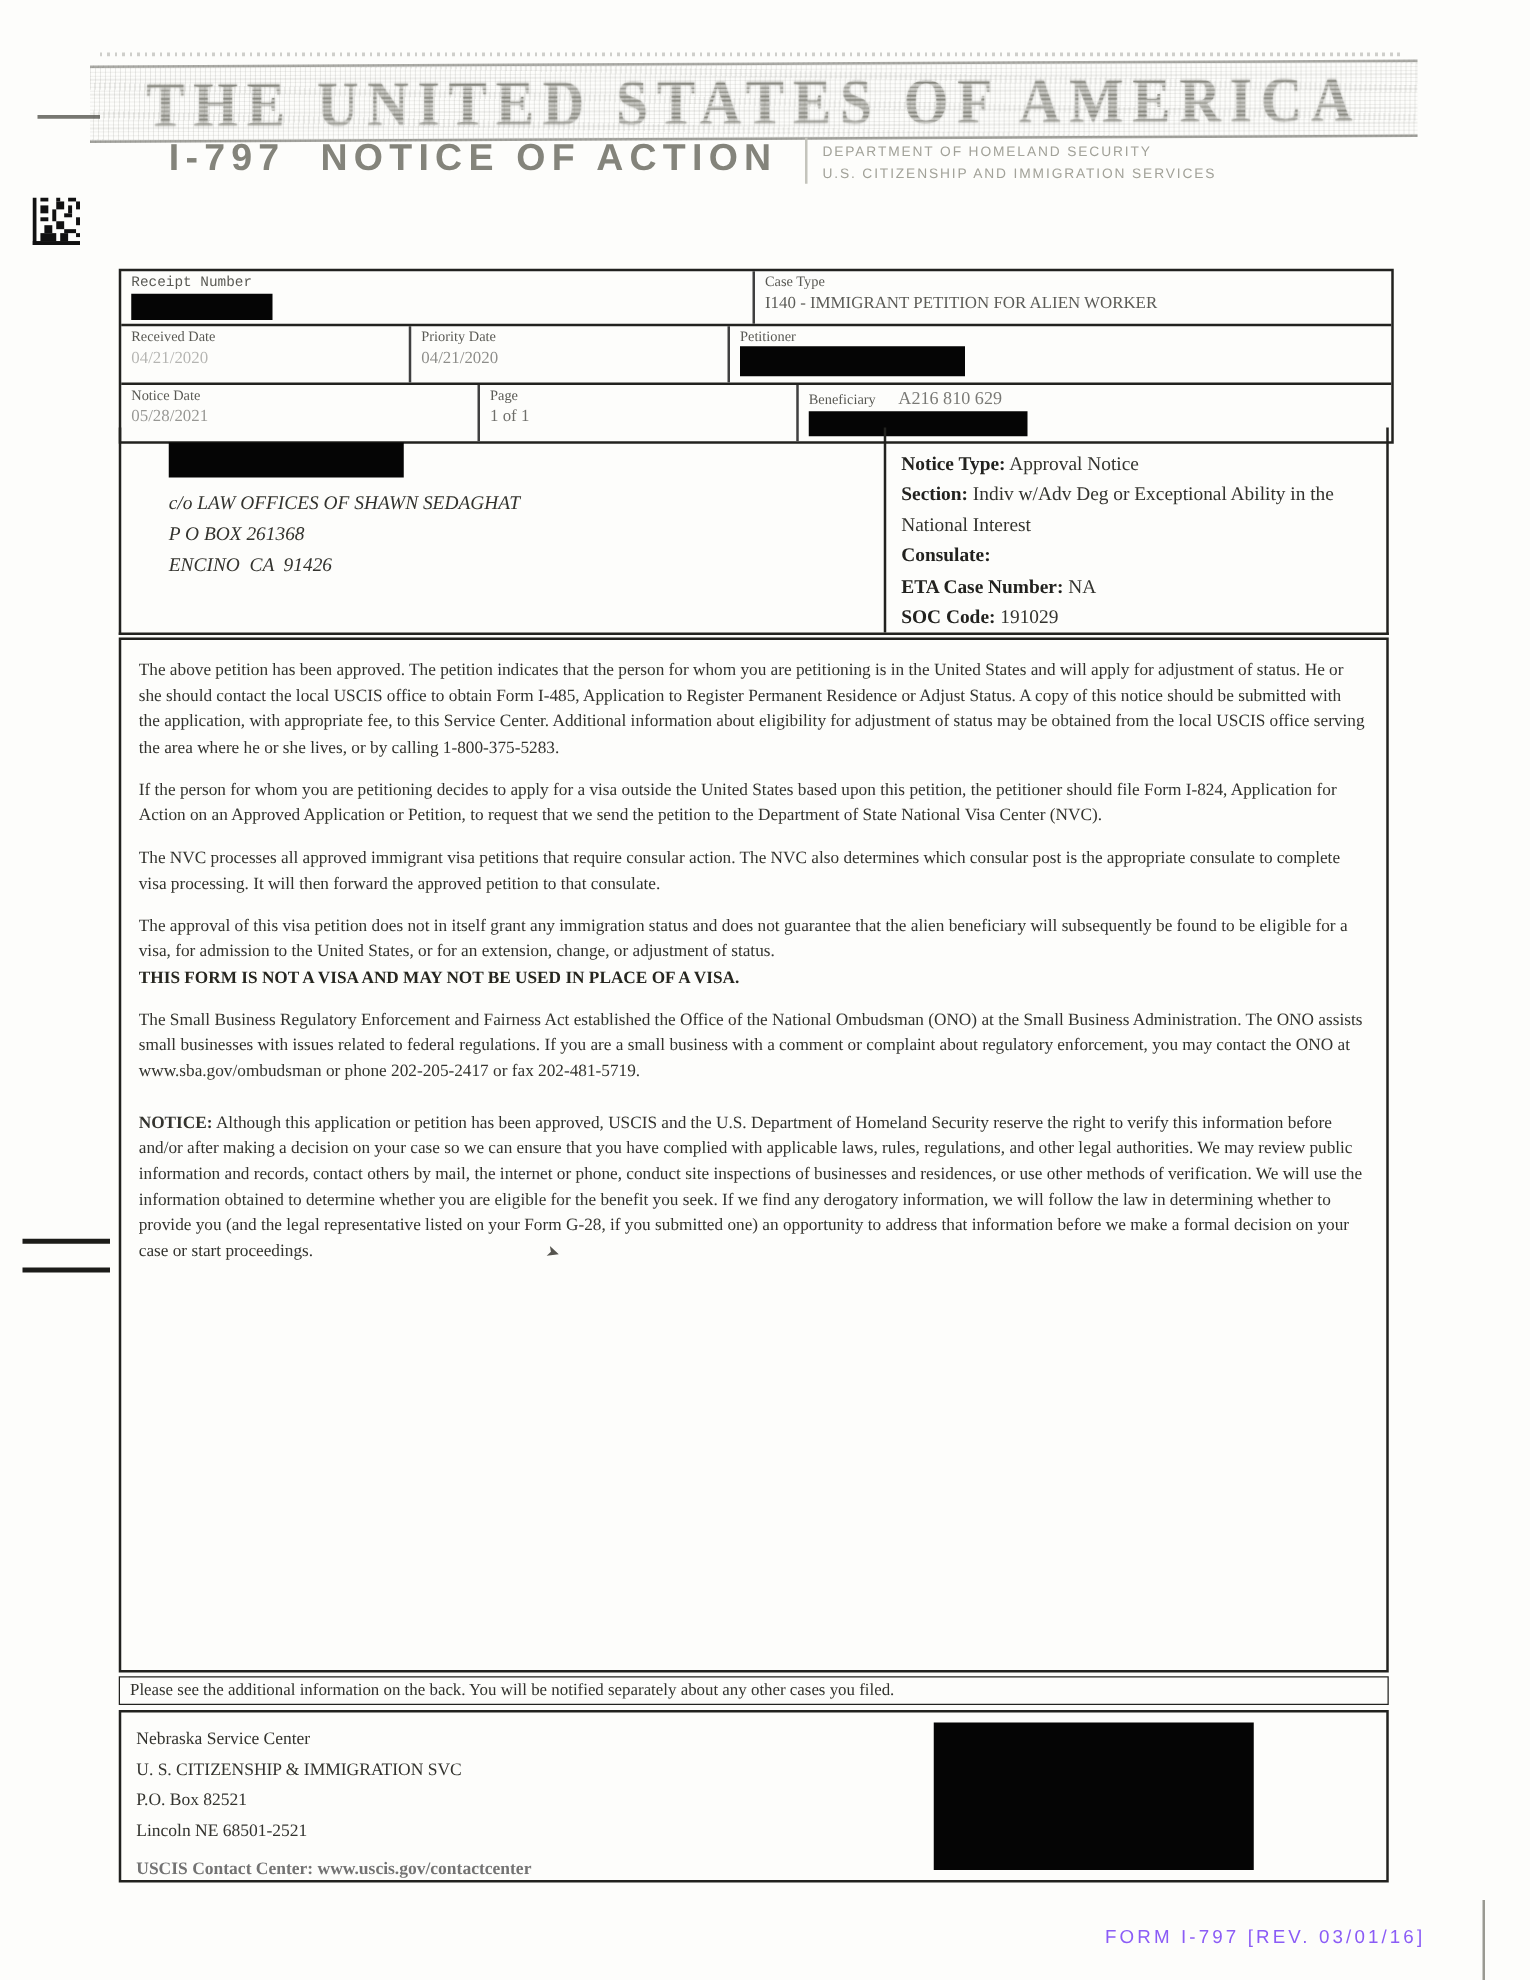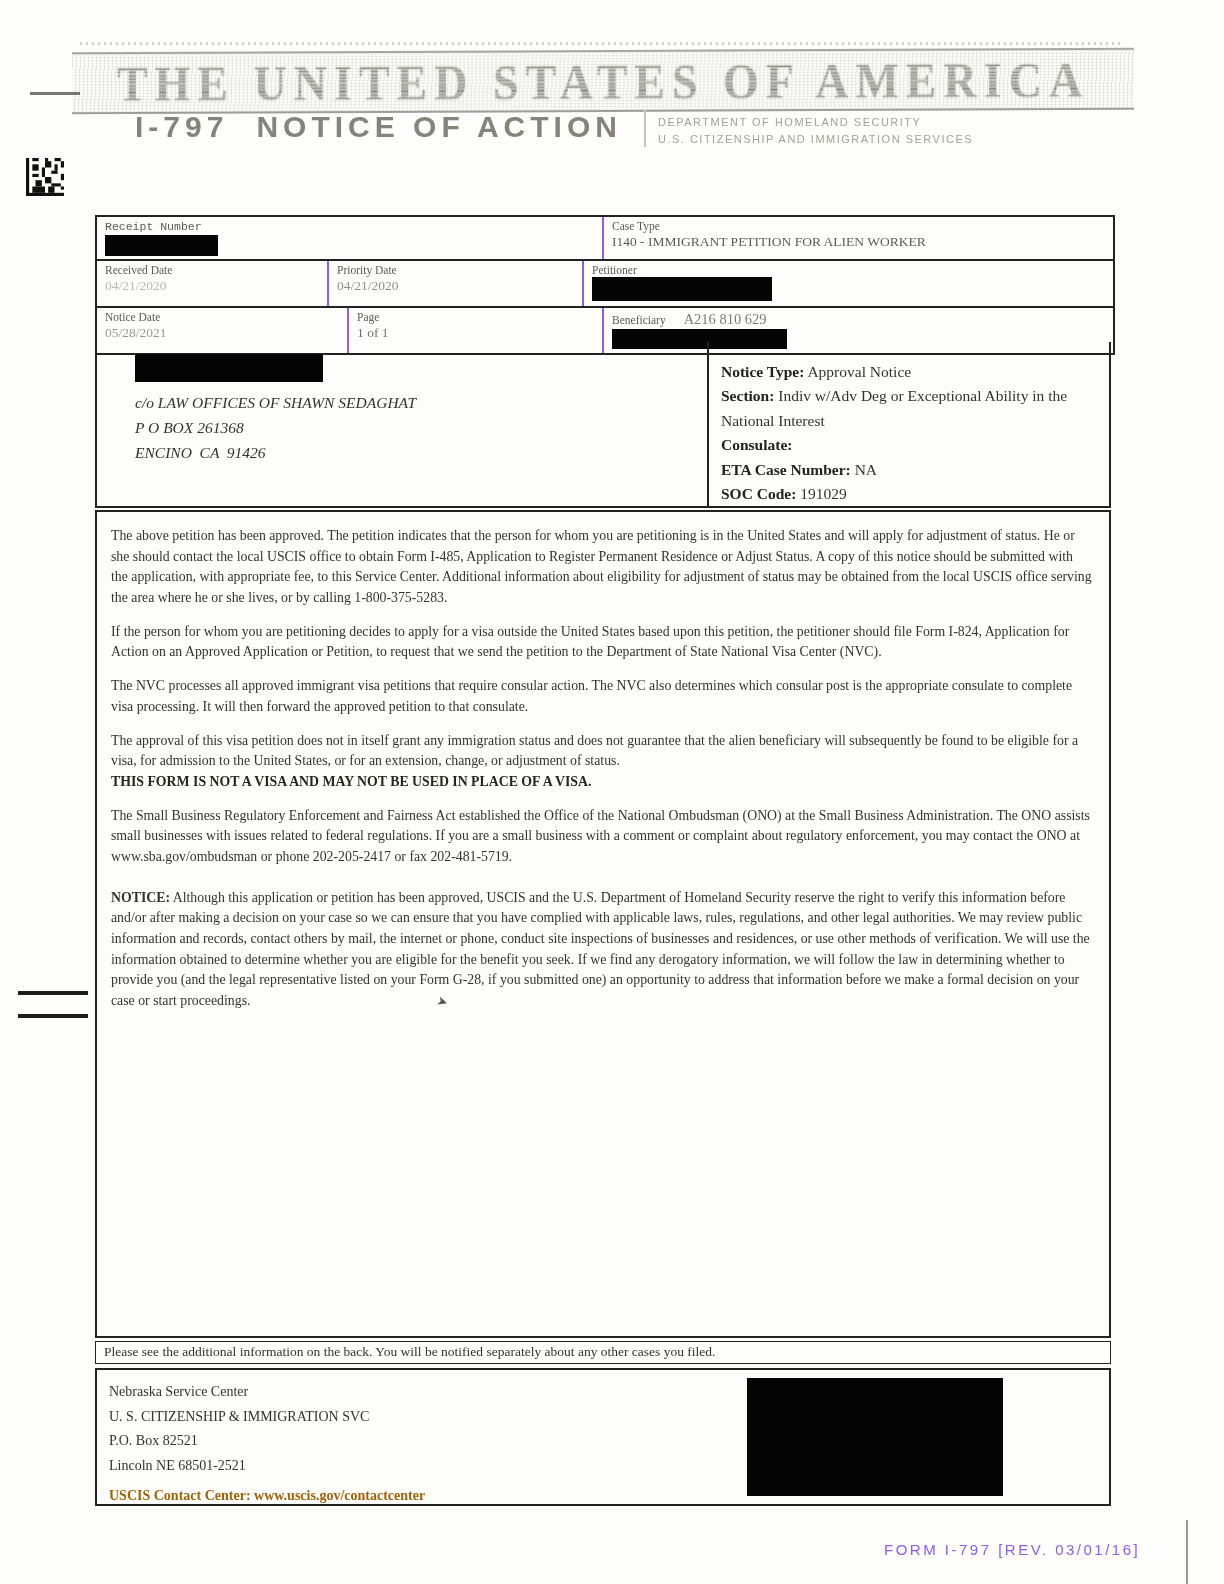--- a/index.html
+++ b/index.html
@@ -47,21 +47,21 @@
     font-family:"Liberation Sans", sans-serif;font-size:11px;letter-spacing:1.5px;
     color:#a2a299;line-height:1.5;white-space:nowrap;filter:blur(.3px);
   }
   
   .datamatrix{position:absolute;left:26px;top:158px;width:38px;height:38px;}
   
   .case-table{position:absolute;left:95px;top:215px;width:1016px;border:2px solid #22221f;}
   .ct-row{display:flex;border-bottom:2px solid #22221f;}
   .ct-row:last-child{border-bottom:none;}
   .ct-cell{padding:3px 8px 4px 8px;box-sizing:border-box;position:relative;}
-  .ct-cell+.ct-cell{border-left:2px solid #8b5cf6;}
+  .ct-cell+.ct-cell{border-left:2px solid #404040;}
   .lbl{font-size:11.5px;color:#3c3c36;opacity:.85;}
   .val{font-size:13.5px;color:#33332e;margin-top:2px;}
   .redact{background:#050505;}
   
   .addr-box{position:absolute;left:95px;top:342px;width:1016px;height:166px;
     border-left:2px solid #22221f;border-right:2px solid #22221f;border-bottom:2px solid #22221f;
     display:flex;box-sizing:border-box;}
   .addr-left{width:610px;position:relative;padding:12px 10px 0 38px;box-sizing:border-box;font-style:italic;}
   .addr-right{flex:1;border-left:2px solid #22221f;padding:18px 10px 0 12px;box-sizing:border-box;}
   .addr-redact{width:188px;height:28px;margin-bottom:8px;}
@@ -76,21 +76,21 @@
   .stray-mark{position:absolute;left:340px;top:482px;font-size:13px;color:#55544e;transform:rotate(18deg);}
   
   .fold-mark{position:absolute;left:18px;width:70px;height:4px;background:#1c1c19;}
   
   .back-note{position:absolute;left:95px;top:1341px;width:1016px;box-sizing:border-box;
     border:1.5px solid #22221f;padding:2px 8px 3px 8px;font-size:13.5px;color:#33332e;filter:blur(.2px);}
   
   .footer-box{position:absolute;left:95px;top:1368px;width:1016px;height:138px;
     border:2px solid #22221f;box-sizing:border-box;padding:10px 12px;position:absolute;}
   .footer-line{font-size:14px;line-height:1.75;color:#33332e;filter:blur(.2px);}
-  .footer-contact{font-size:14px;font-weight:bold;color:#a16207;margin-top:10px;filter:blur(.2px);}
+  .footer-contact{font-size:14px;font-weight:bold;color:#737373;margin-top:10px;filter:blur(.2px);}
   .footer-redact{position:absolute;left:650px;top:8px;width:256px;height:118px;background:#050505;}
   
   .form-rev{position:absolute;left:884px;top:1541px;font-family:"Liberation Sans", sans-serif;
     font-size:15px;letter-spacing:2.5px;color:#8b5cf6;filter:blur(.3px);white-space:nowrap;}
   .edge-line{position:absolute;left:1186px;top:1520px;width:2px;height:64px;background:#9a9a92;}
 </style>
 </head>
 <body>
 
 <div class="page">
@@ -153,21 +153,21 @@
       <div class="ct-cell" style="width:255px;">
         <div class="lbl">Priority Date</div>
         <div class="val" style="opacity:.55;">04/21/2020</div>
       </div>
       <div class="ct-cell" style="flex:1;">
         <div class="lbl">Petitioner</div>
         <div class="redact" style="width:180px;height:24px;margin-top:1px;"></div>
       </div>
     </div>
     <div class="ct-row" style="height:45px;">
-      <div class="ct-cell" style="width:250px;">
+      <div class="ct-cell" style="width:285px;">
         <div class="lbl">Notice Date</div>
         <div class="val" style="opacity:.5;">05/28/2021</div>
       </div>
       <div class="ct-cell" style="width:255px;">
         <div class="lbl">Page</div>
         <div class="val" style="opacity:.7;">1 of 1</div>
       </div>
       <div class="ct-cell" style="flex:1;">
         <div style="display:flex;gap:18px;align-items:baseline;">
           <span class="lbl">Beneficiary</span>

